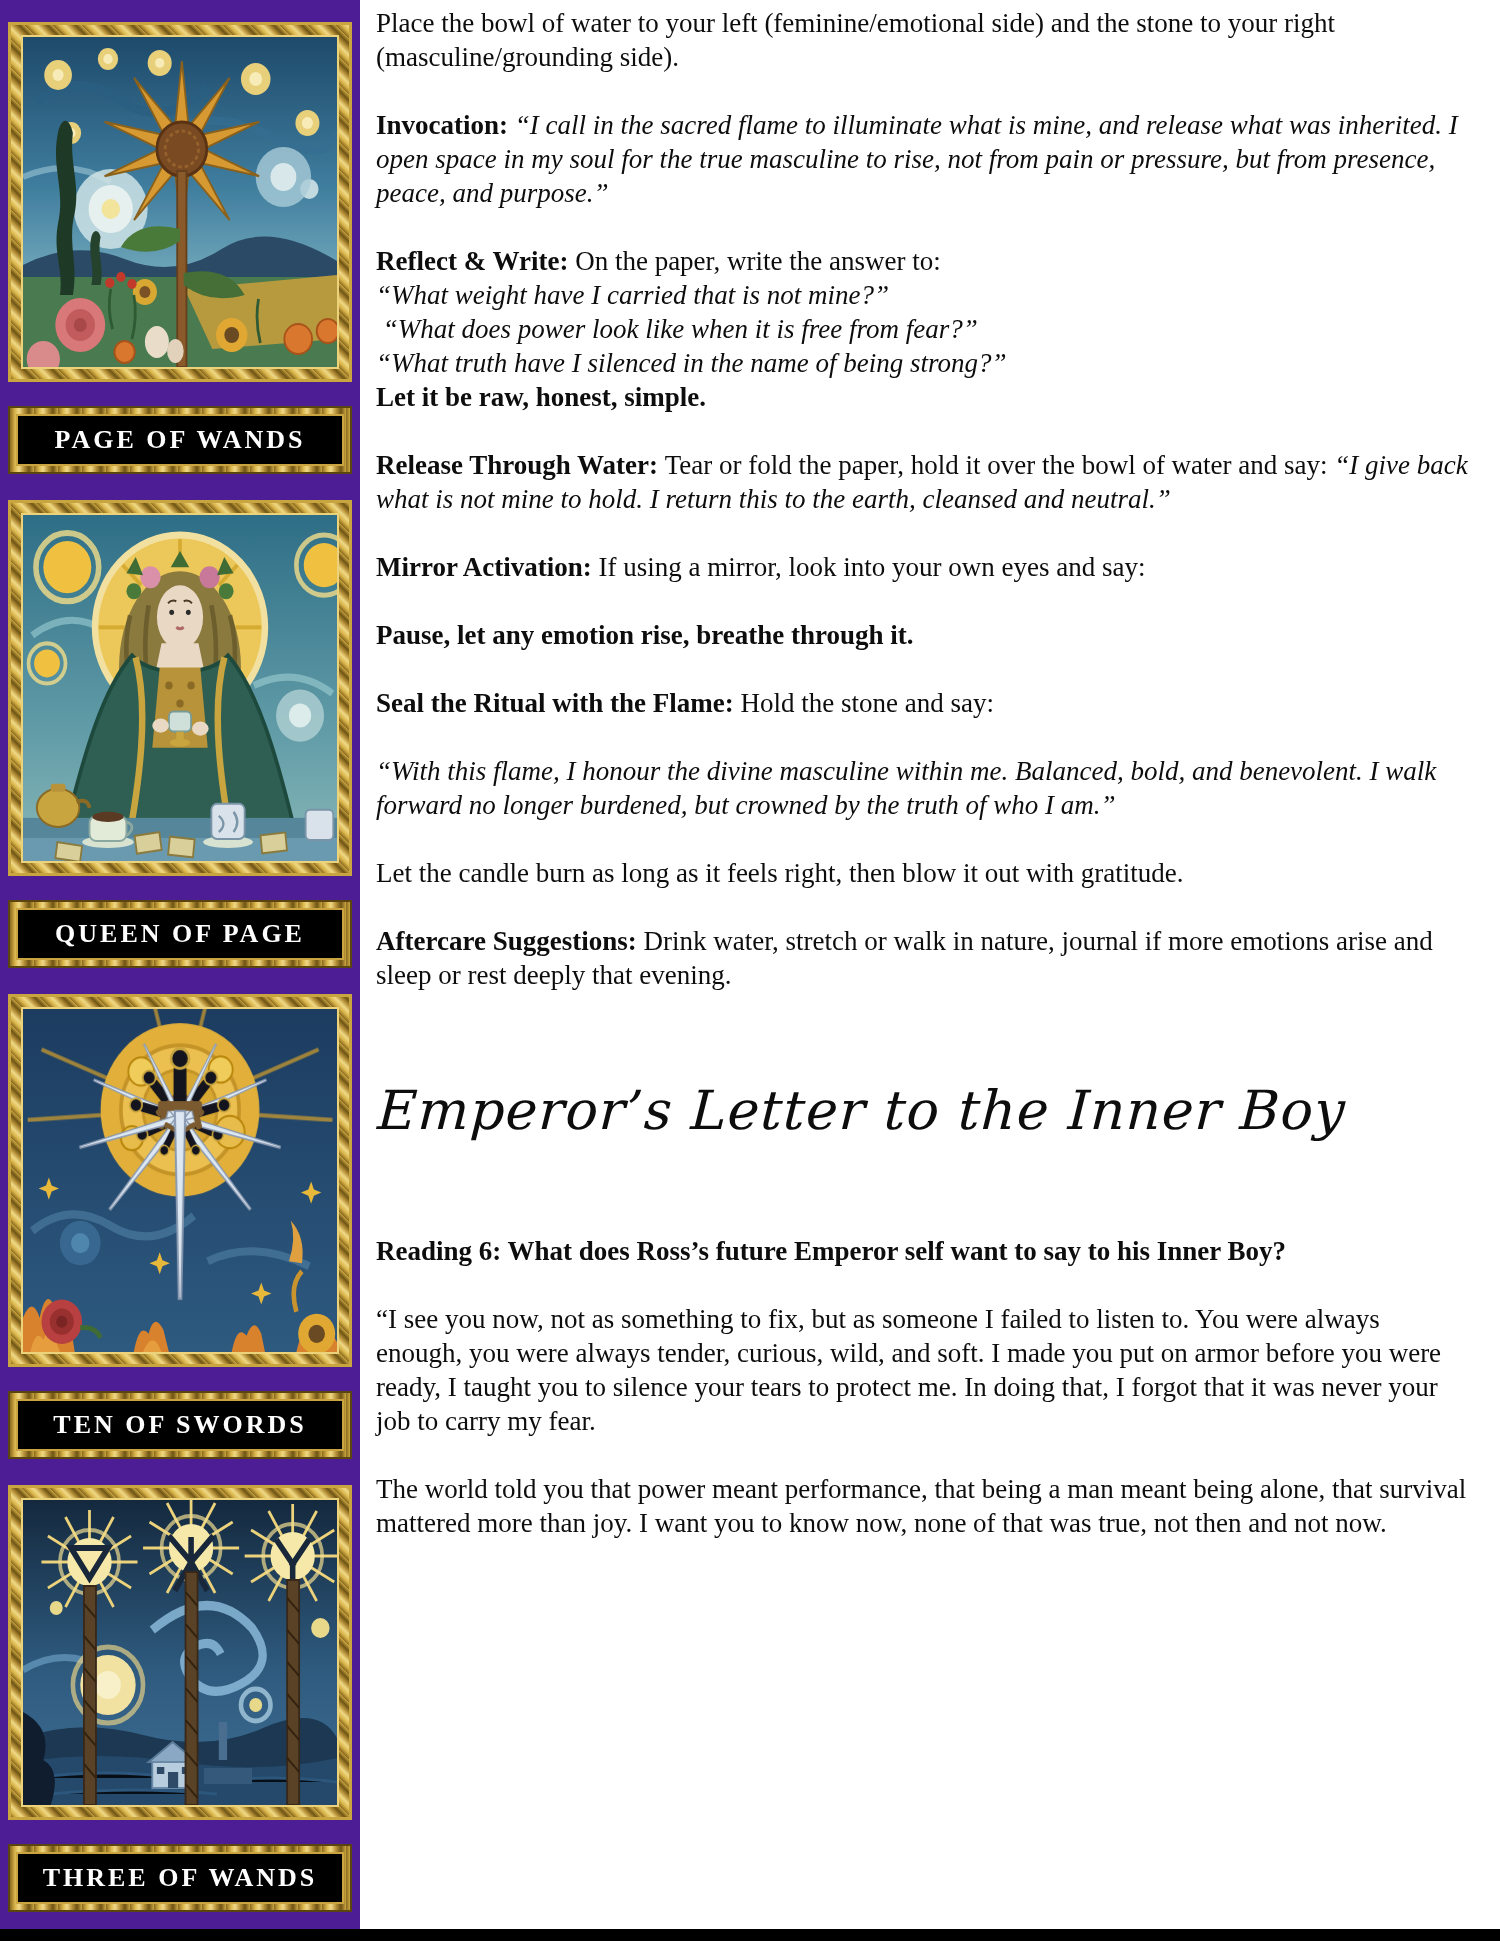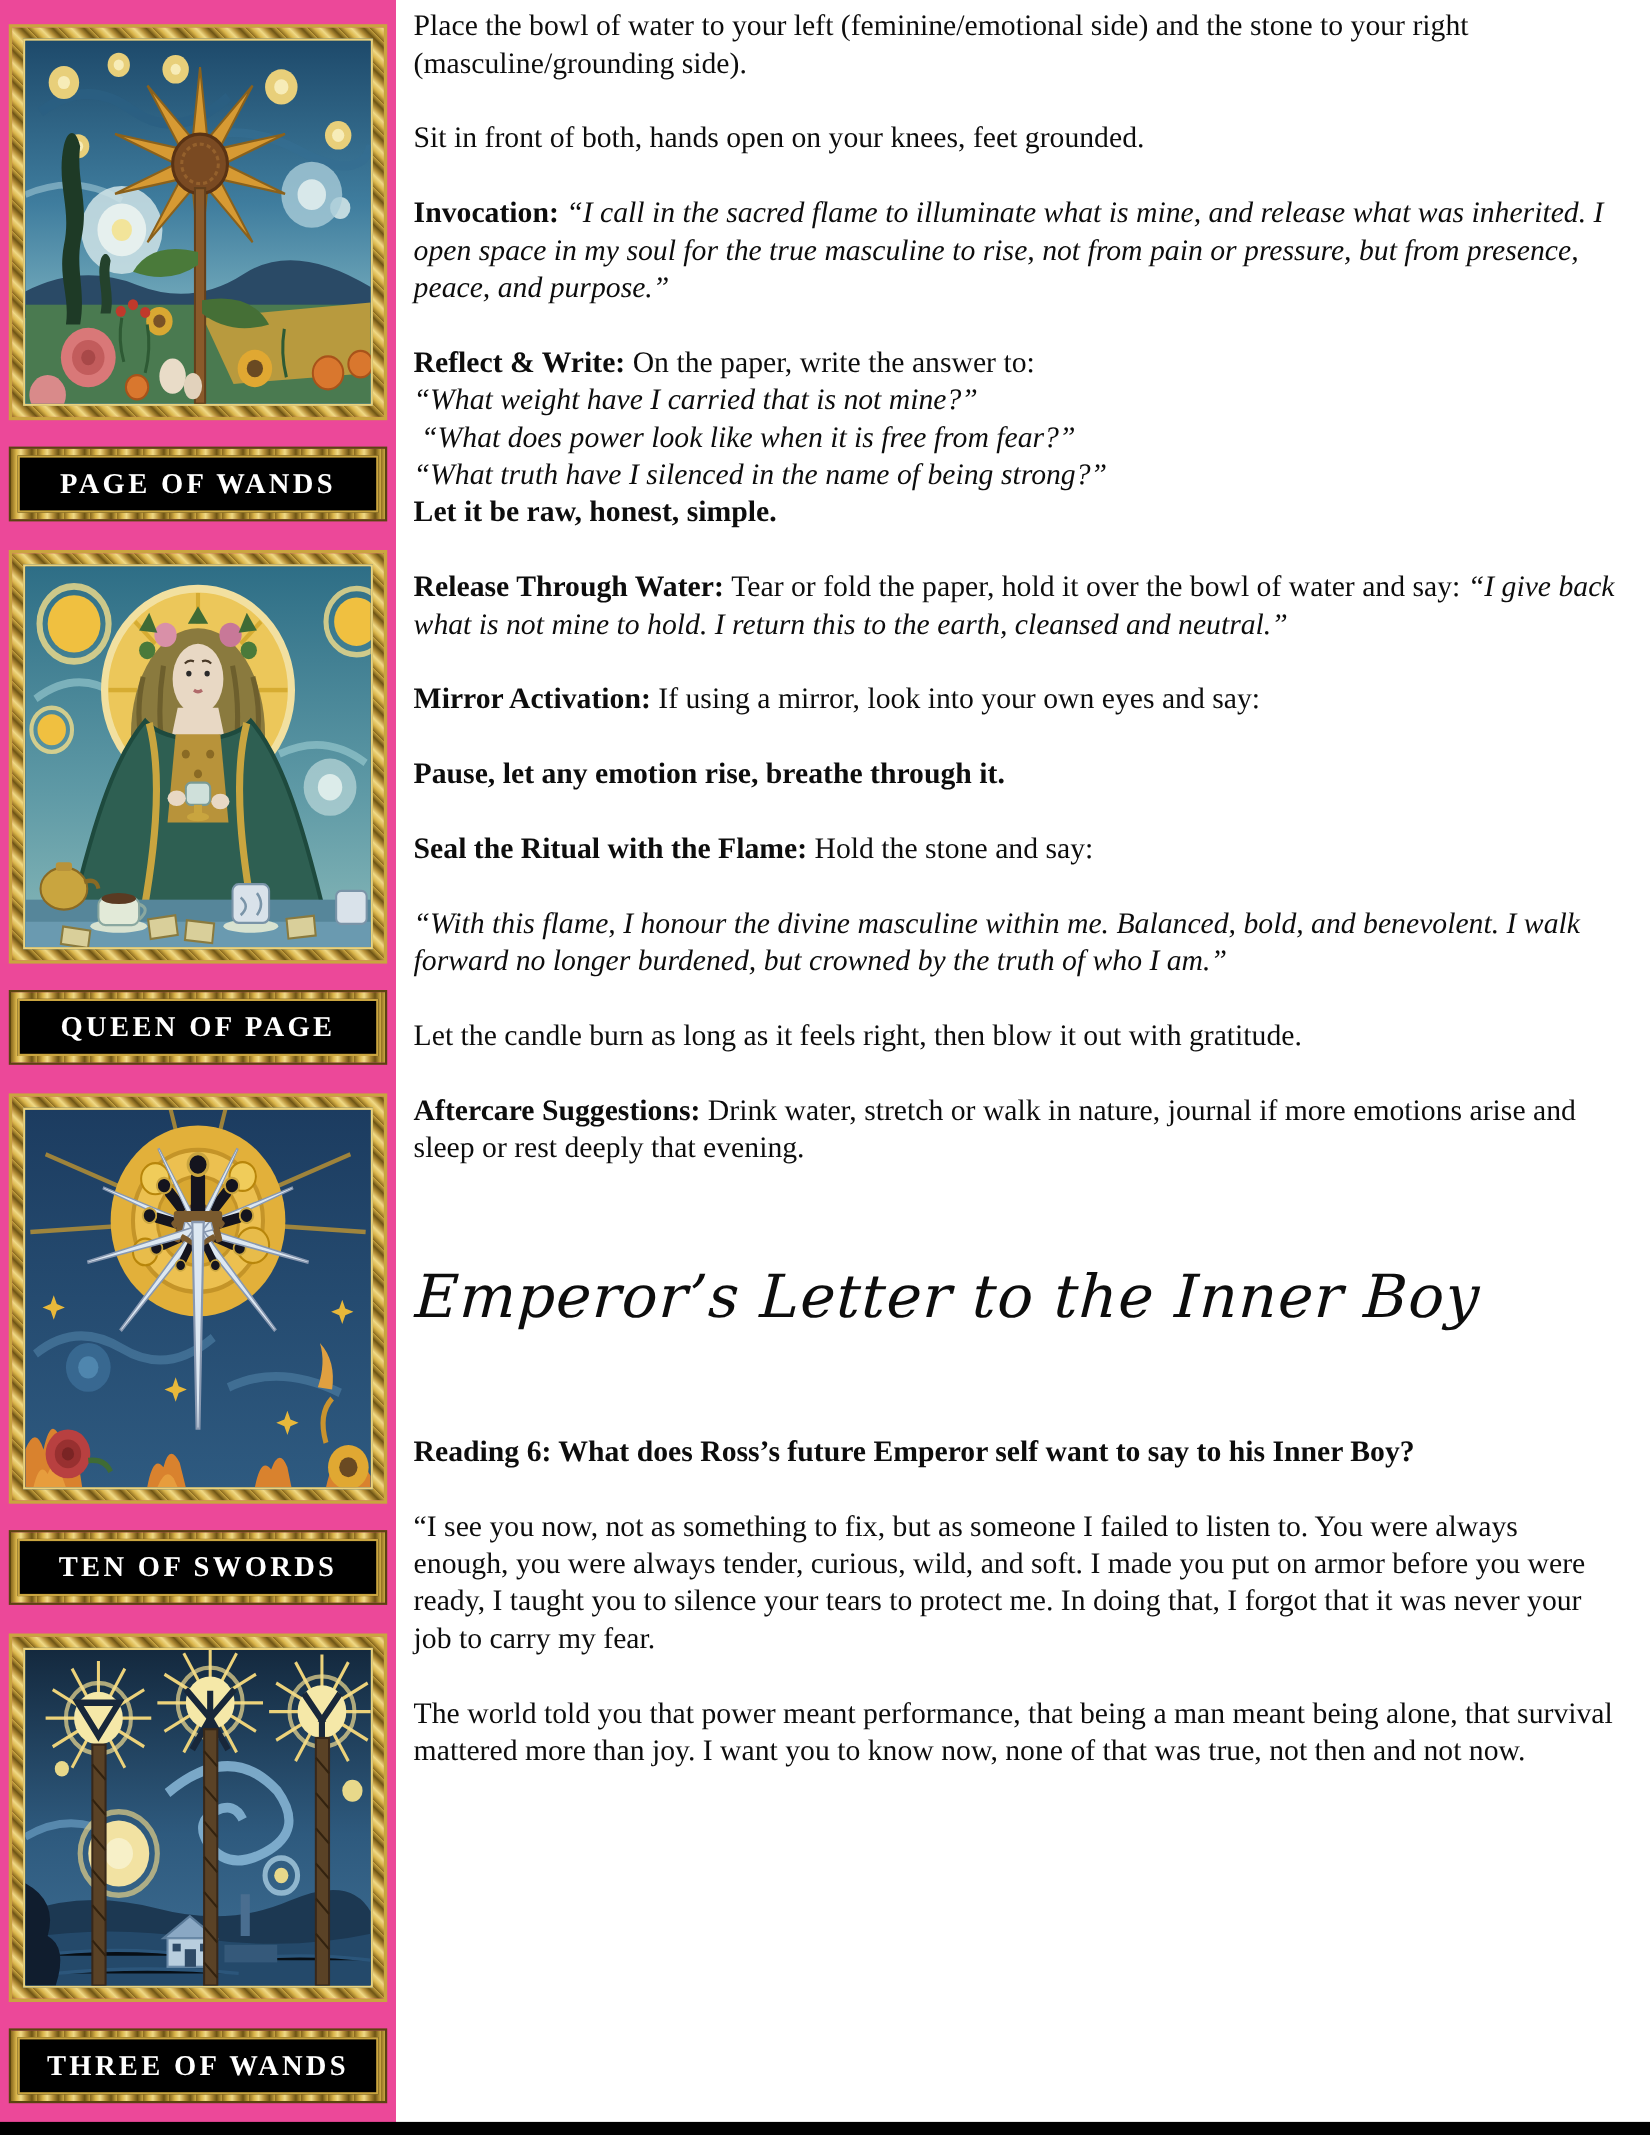--- a/index.html
+++ b/index.html
@@ -4,21 +4,21 @@
 <style>
   html,body{margin:0;padding:0;}
   body{
     width:1500px;height:1941px;position:relative;background:#ffffff;
     font-family:"Liberation Serif", serif;color:#0d0d0d;overflow:hidden;
   }
   .page{display:flex;width:1500px;min-height:1941px;}
 
   
   .sidebar{
-    width:360px;flex-shrink:0;background:#ec4899;box-sizing:border-box;
+    width:360px;flex-shrink:0;background:#4c1d95;box-sizing:border-box;
     padding:22px 8px 0 8px;
   }
   .card-art-frame{
     margin-bottom:24px;
     padding:10px;
     background:repeating-linear-gradient(45deg,#8a6a1e 0px,#d9b44a 4px,#f0d985 8px,#b8923a 12px,#6e5414 16px,#caa541 20px);
     border:3px solid #c9a53f;
     box-sizing:border-box;
   }
   .card-art-frame svg{display:block;border:2px solid #ecd27a;background:#1e4a6b;}
@@ -401,21 +401,20 @@
     <div class="card-label-frame">
       <div class="card-label-inner">
         <span class="card-label-text">THREE OF WANDS</span>
       </div>
     </div>
 
   </aside>
 
   <main class="content">
       <p class="block"><span class="seg-n">Place the bowl of water to your left (feminine/emotional side) and the stone to your right (masculine/grounding side).</span></p>
-      <p class="block"><span class="seg-n">Sit in front of both, hands open on your knees, feet grounded.</span></p>
       <p class="block"><span class="seg-b">Invocation: </span><span class="seg-i">“I call in the sacred flame to illuminate what is mine, and release what was inherited. I open space in my soul for the true masculine to rise, not from pain or pressure, but from presence, peace, and purpose.”</span></p>
       <p class="block"><span class="seg-b">Reflect &amp; Write: </span><span class="seg-n">On the paper, write the answer to:</span><br><span class="seg-i">“What weight have I carried that is not mine?”</span><br><span class="seg-i">&nbsp;“What does power look like when it is free from fear?”</span><br><span class="seg-i">“What truth have I silenced in the name of being strong?”</span><br><span class="seg-b">Let it be raw, honest, simple.</span></p>
       <p class="block"><span class="seg-b">Release Through Water: </span><span class="seg-n">Tear or fold the paper, hold it over the bowl of water and say: </span><span class="seg-i">“I give back what is not mine to hold. I return this to the earth, cleansed and neutral.”</span></p>
       <p class="block"><span class="seg-b">Mirror Activation: </span><span class="seg-n">If using a mirror, look into your own eyes and say:</span><br><br><span class="seg-b">Pause, let any emotion rise, breathe through it.</span></p>
       <p class="block"><span class="seg-b">Seal the Ritual with the Flame: </span><span class="seg-n">Hold the stone and say:</span></p>
       <p class="block"><span class="seg-i">“With this flame, I honour the divine masculine within me. Balanced, bold, and benevolent. I walk forward no longer burdened, but crowned by the truth of who I am.”</span></p>
       <p class="block"><span class="seg-n">Let the candle burn as long as it feels right, then blow it out with gratitude.</span></p>
       <p class="block"><span class="seg-b">Aftercare Suggestions: </span><span class="seg-n">Drink water, stretch or walk in nature, journal if more emotions arise and sleep or rest deeply that evening.</span></p>
       <h1 class="script-h">Emperor’s Letter to the Inner Boy</h1>
       <p class="block"><span class="seg-b">Reading 6: What does Ross’s future Emperor self want to say to his Inner Boy?</span></p>

